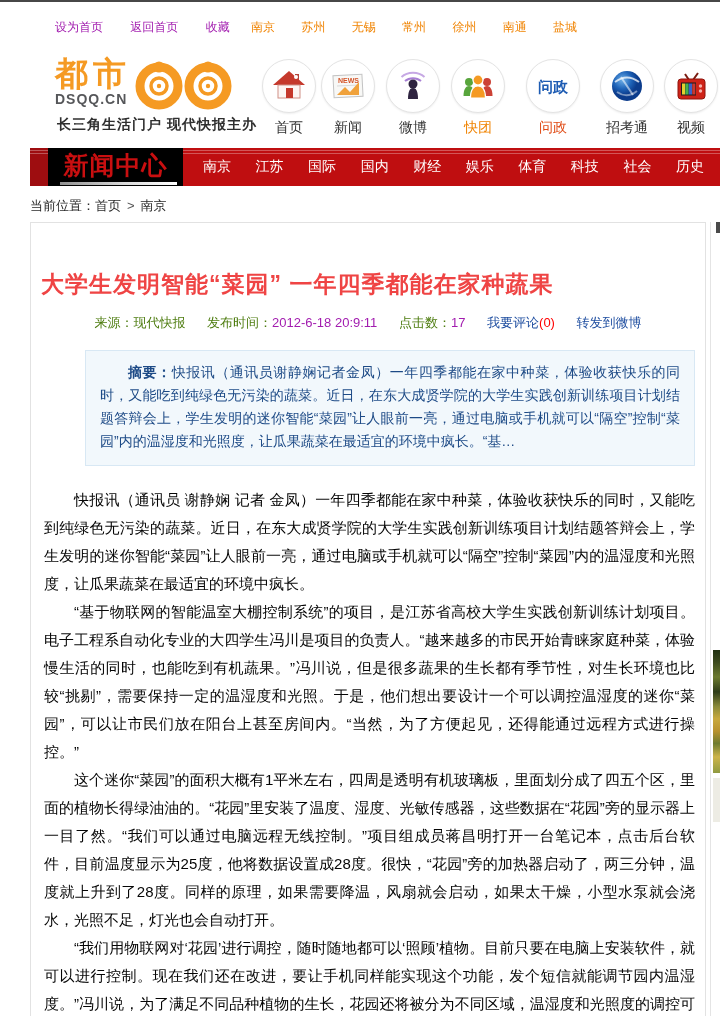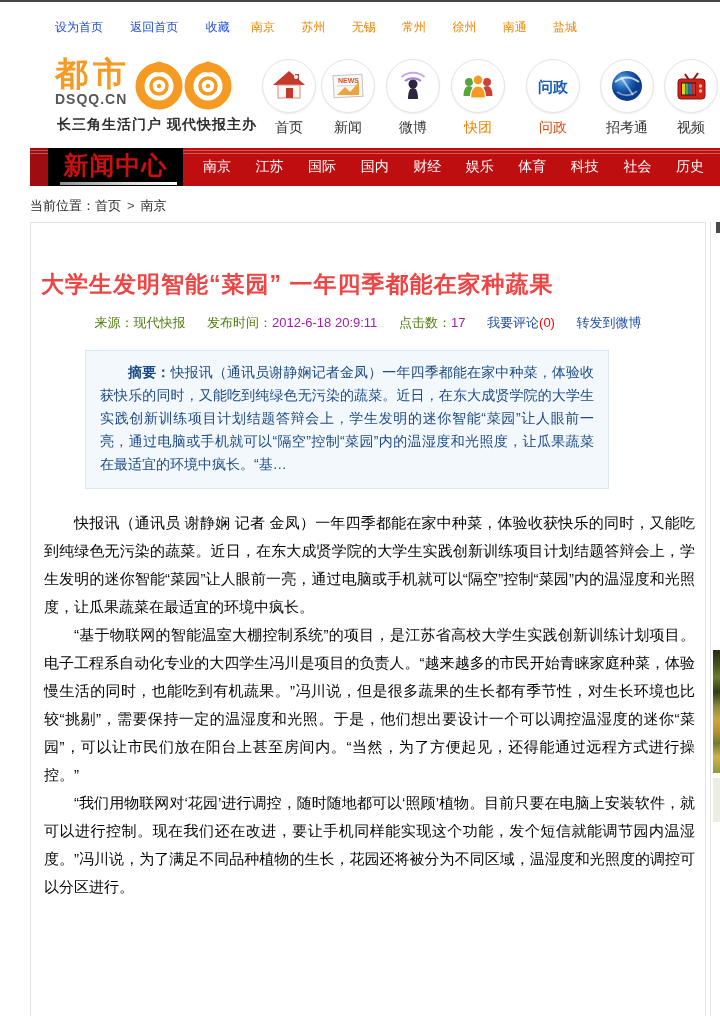--- a/index.html
+++ b/index.html
@@ -6,21 +6,21 @@
   body{
     width:720px;height:1016px;position:relative;overflow:hidden;
     background:#fff;color:#000;
     font-family:"Liberation Sans","DejaVu Sans",sans-serif;
   }
   a{text-decoration:none;cursor:pointer;}
   
   .topline{position:absolute;top:0;left:0;width:720px;height:2px;background:#474747;}
   
   .topbar{position:absolute;top:19px;left:55px;font-size:12px;white-space:nowrap;}
-  .topbar .sys{color:#1d4ed8;margin-right:24px;font-family:Liberation Mono, monospace;}
+  .topbar .sys{color:#a21caf;margin-right:24px;font-family:Liberation Mono, monospace;}
   .topbar .sys.fav{margin-right:18px;}
   .topbar .city{color:#f08300;margin-right:23px;}
   
   .header{position:absolute;top:55px;left:0;width:612px;height:92px;}
   .logo{position:absolute;left:55px;top:2px;display:flex;align-items:flex-start;}
   .logo-txtcol{display:flex;flex-direction:column;}
   .logo-cn{font-size:33px;font-weight:bold;color:#f59a23;letter-spacing:5px;line-height:34px;}
   .logo-en{font-size:14px;font-weight:bold;color:#56575a;letter-spacing:1px;line-height:14px;margin-top:1px;}
   .logo-rings{margin-left:2px;margin-top:1px;}
   .tagline{position:absolute;left:57px;top:61px;font-size:14px;font-weight:bold;color:#2f2f2f;letter-spacing:1px;}
@@ -50,21 +50,21 @@
   .article{position:absolute;left:30px;top:222px;width:674px;height:800px;
     border:1px solid #e2e2e2;background:#fff;}
   .article-title{margin:46px 10px 0 10px;text-align:left;font-size:23px;font-weight:bold;
     color:#ef4444;letter-spacing:1px;}
   .article-meta{margin-top:14px;text-align:center;font-size:13px;color:#000;white-space:nowrap;}
   .article-meta .grp{margin:0 9px;}
   .article-meta .lbl{font-weight:normal;color:#4d7c0f;}
   .article-meta .val{color:#a21caf;}
   .article-meta a.blue{color:#1f4ea0;}
   .article-meta .cnt{color:#f00;}
-  .summary{margin:18px 0 0 54px;width:524px;box-sizing:border-box;background:#f2f8fc;
+  .summary{margin:18px 0 0 54px;width:610px;box-sizing:border-box;background:#f2f8fc;
     border:1px solid #d8e8f4;padding:10px 14px 12px 14px;
     font-size:14px;line-height:23px;color:#1d4a86;text-indent:2em;text-align:justify;}
   .summary b{font-weight:bold;}
   .body-text{margin:20px 10px 0 13px;font-size:15px;line-height:28px;color:#050505;text-align:justify;}
   .body-text p{margin:0;text-indent:2em;}
   
   .sliver{position:absolute;left:710px;top:222px;width:10px;height:794px;border-left:1px solid #e4e4e4;}
   .sliver-top{position:absolute;top:0;left:5px;width:5px;height:11px;background:#4a4a4a;}
   .sliver-img{position:absolute;top:428px;left:2px;width:8px;height:123px;
     background:linear-gradient(180deg,#203012 0%,#3c4a1e 10%,#6b7a2e 22%,#2e3c18 34%,#8a8a3a 46%,
@@ -237,20 +237,21 @@
     <span class="grp"><a class="blue">转发到微博</a></span>
   </div>
 
   <div class="summary">
     <b>摘要：</b><span>快报讯（通讯员谢静娴记者金凤）一年四季都能在家中种菜，体验收获快乐的同时，又能吃到纯绿色无污染的蔬菜。近日，在东大成贤学院的大学生实践创新训练项目计划结题答辩会上，学生发明的迷你智能“菜园”让人眼前一亮，通过电脑或手机就可以“隔空”控制“菜园”内的温湿度和光照度，让瓜果蔬菜在最适宜的环境中疯长。“基…</span>
   </div>
 
   <div class="body-text">
     <p>快报讯（通讯员 谢静娴 记者 金凤）一年四季都能在家中种菜，体验收获快乐的同时，又能吃到纯绿色无污染的蔬菜。近日，在东大成贤学院的大学生实践创新训练项目计划结题答辩会上，学生发明的迷你智能“菜园”让人眼前一亮，通过电脑或手机就可以“隔空”控制“菜园”内的温湿度和光照度，让瓜果蔬菜在最适宜的环境中疯长。</p>
     <p>“基于物联网的智能温室大棚控制系统”的项目，是江苏省高校大学生实践创新训练计划项目。电子工程系自动化专业的大四学生冯川是项目的负责人。“越来越多的市民开始青睐家庭种菜，体验慢生活的同时，也能吃到有机蔬果。”冯川说，但是很多蔬果的生长都有季节性，对生长环境也比较“挑剔”，需要保持一定的温湿度和光照。于是，他们想出要设计一个可以调控温湿度的迷你“菜园”，可以让市民们放在阳台上甚至房间内。“当然，为了方便起见，还得能通过远程方式进行操控。”</p>
+    <p>这个迷你“菜园”的面积大概有1平米左右，四周是透明有机玻璃板，里面划分成了四五个区，里面的植物长得绿油油的。“花园”里安装了温度、湿度、光敏传感器，这些数据在“花园”旁的显示器上一目了然。“我们可以通过电脑远程无线控制。”项目组成员蒋昌明打开一台笔记本，点击后台软件，目前温度显示为25度，他将数据设置成28度。很快，“花园”旁的加热器启动了，两三分钟，温度就上升到了28度。同样的原理，如果需要降温，风扇就会启动，如果太干燥，小型水泵就会浇水，光照不足，灯光也会自动打开。</p>
     <p>“我们用物联网对‘花园’进行调控，随时随地都可以‘照顾’植物。目前只要在电脑上安装软件，就可以进行控制。现在我们还在改进，要让手机同样能实现这个功能，发个短信就能调节园内温湿度。”冯川说，为了满足不同品种植物的生长，花园还将被分为不同区域，温湿度和光照度的调控可以分区进行。</p>
 
   </div>
 </div>
 
 <div class="sliver">
   <div class="sliver-top"></div>
   <div class="sliver-img"></div>
   <div class="sliver-gray"></div>
 </div>

